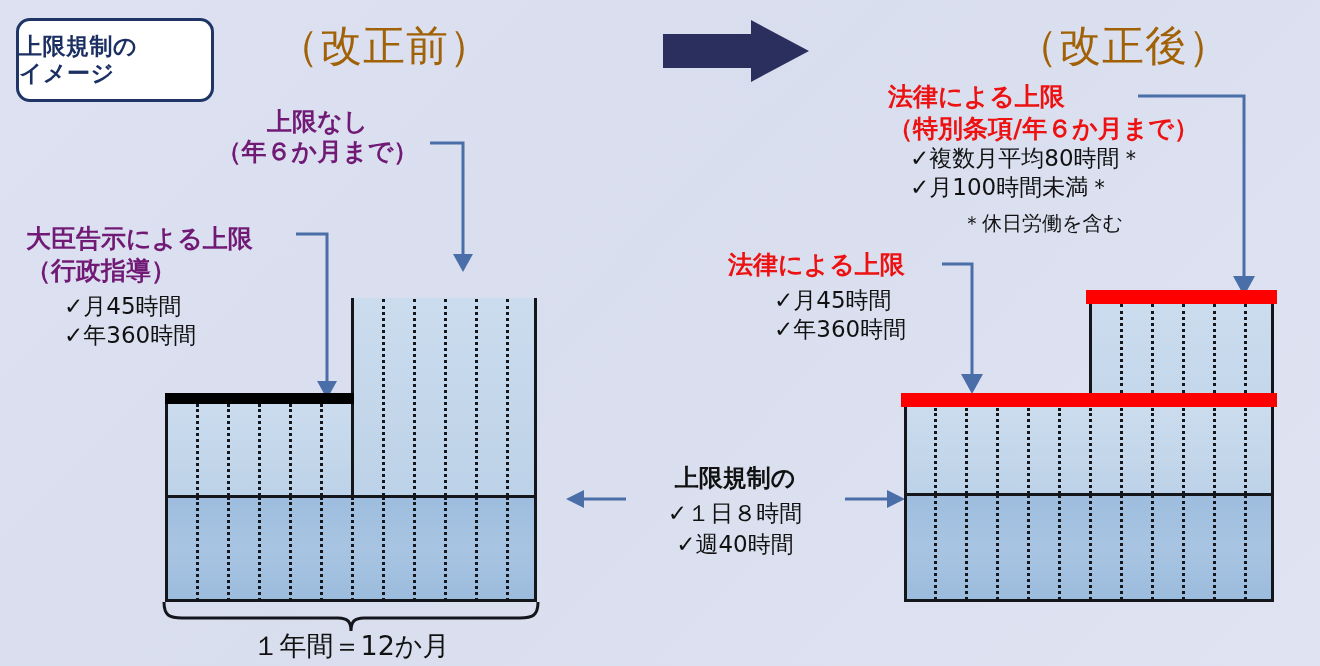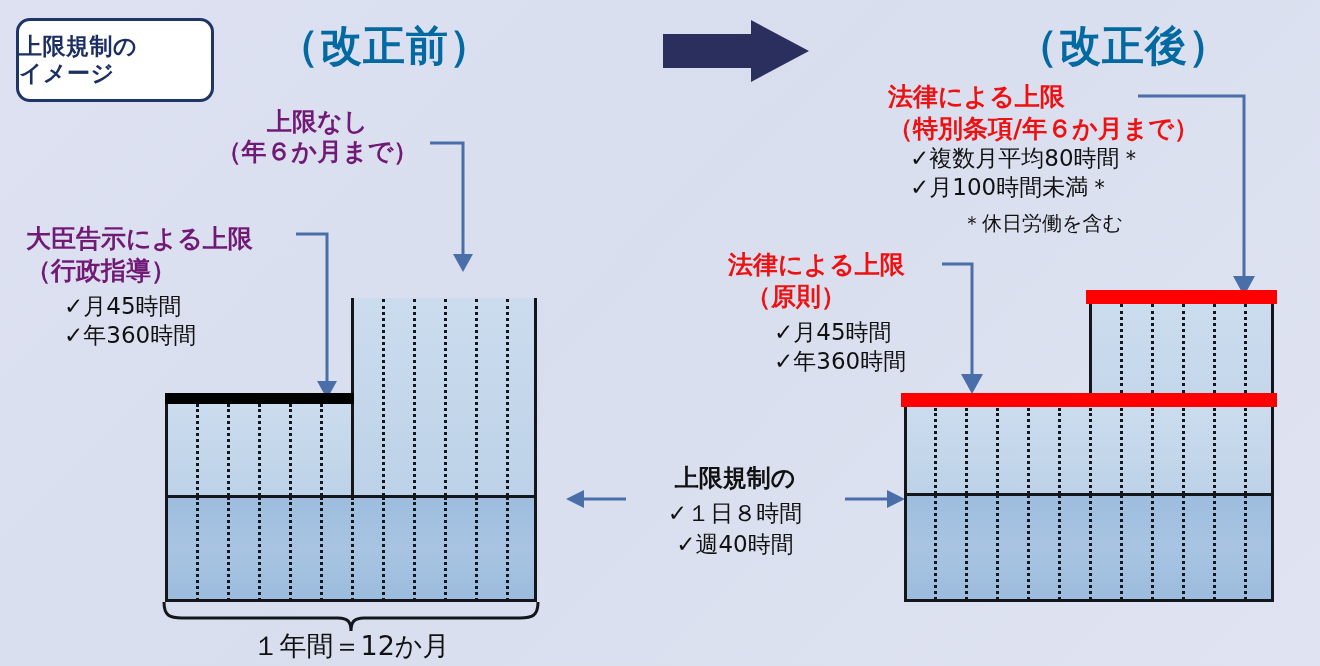--- a/index.html
+++ b/index.html
@@ -15,21 +15,21 @@
   
   .badge{
     left:16px;top:18px;width:192px;height:78px;
     background:#ffffff;border:3px solid #1f3566;border-radius:14px;
     display:flex;flex-direction:column;align-items:flex-start;justify-content:center;
     color:#1b2f63;font-weight:bold;font-size:23px;line-height:1.18;letter-spacing:.5px;
   }
 
   
   .bigtitle{
-    color:#0369a1;font-weight:bold;font-size:42px;letter-spacing:1px;
+    color:#a16207;font-weight:normal;font-size:42px;letter-spacing:1px;
     white-space:nowrap;
   }
 
   
   .bigarrow{left:663px;top:20px;width:146px;height:62px;}
 
   
   .hd{font-weight:bold;font-size:25px;color:#701a75;line-height:1.2;white-space:nowrap;}
   .hd.red{color:#ee1111;}
   .li{font-size:23px;color:#111;line-height:1.28;white-space:nowrap;}
@@ -168,21 +168,20 @@
     <div class="note" style="margin-top:7px;margin-left:74px;">＊休日労働を含む</div>
   </div>
 
   <svg class="abs" style="left:1134px;top:90px;width:122px;height:212px;" viewBox="0 0 122 212">
     <path class="cn" d="M4,6 L110,6 L110,188"></path>
     <polygon class="cnfill" points="99,186 121,186 110,206"></polygon>
   </svg>
 
   <div class="abs" style="left:728px;top:250px;">
     <div class="hd red">法律による上限</div>
-    <div class="hd red" style="margin-top:2px;margin-left:18px;">（原則）</div>
     <div class="li" style="margin-top:6px;margin-left:46px;">✓月45時間</div>
     <div class="li" style="margin-left:46px;">✓年360時間</div>
   </div>
 
   <svg class="abs" style="left:938px;top:258px;width:48px;height:142px;" viewBox="0 0 48 142">
     <path class="cn" d="M4,6 L34,6 L34,118"></path>
     <polygon class="cnfill" points="23,116 45,116 34,136"></polygon>
   </svg>
 
   <div class="abs chart" style="left:904px;top:288px;width:370px;height:314px;">

